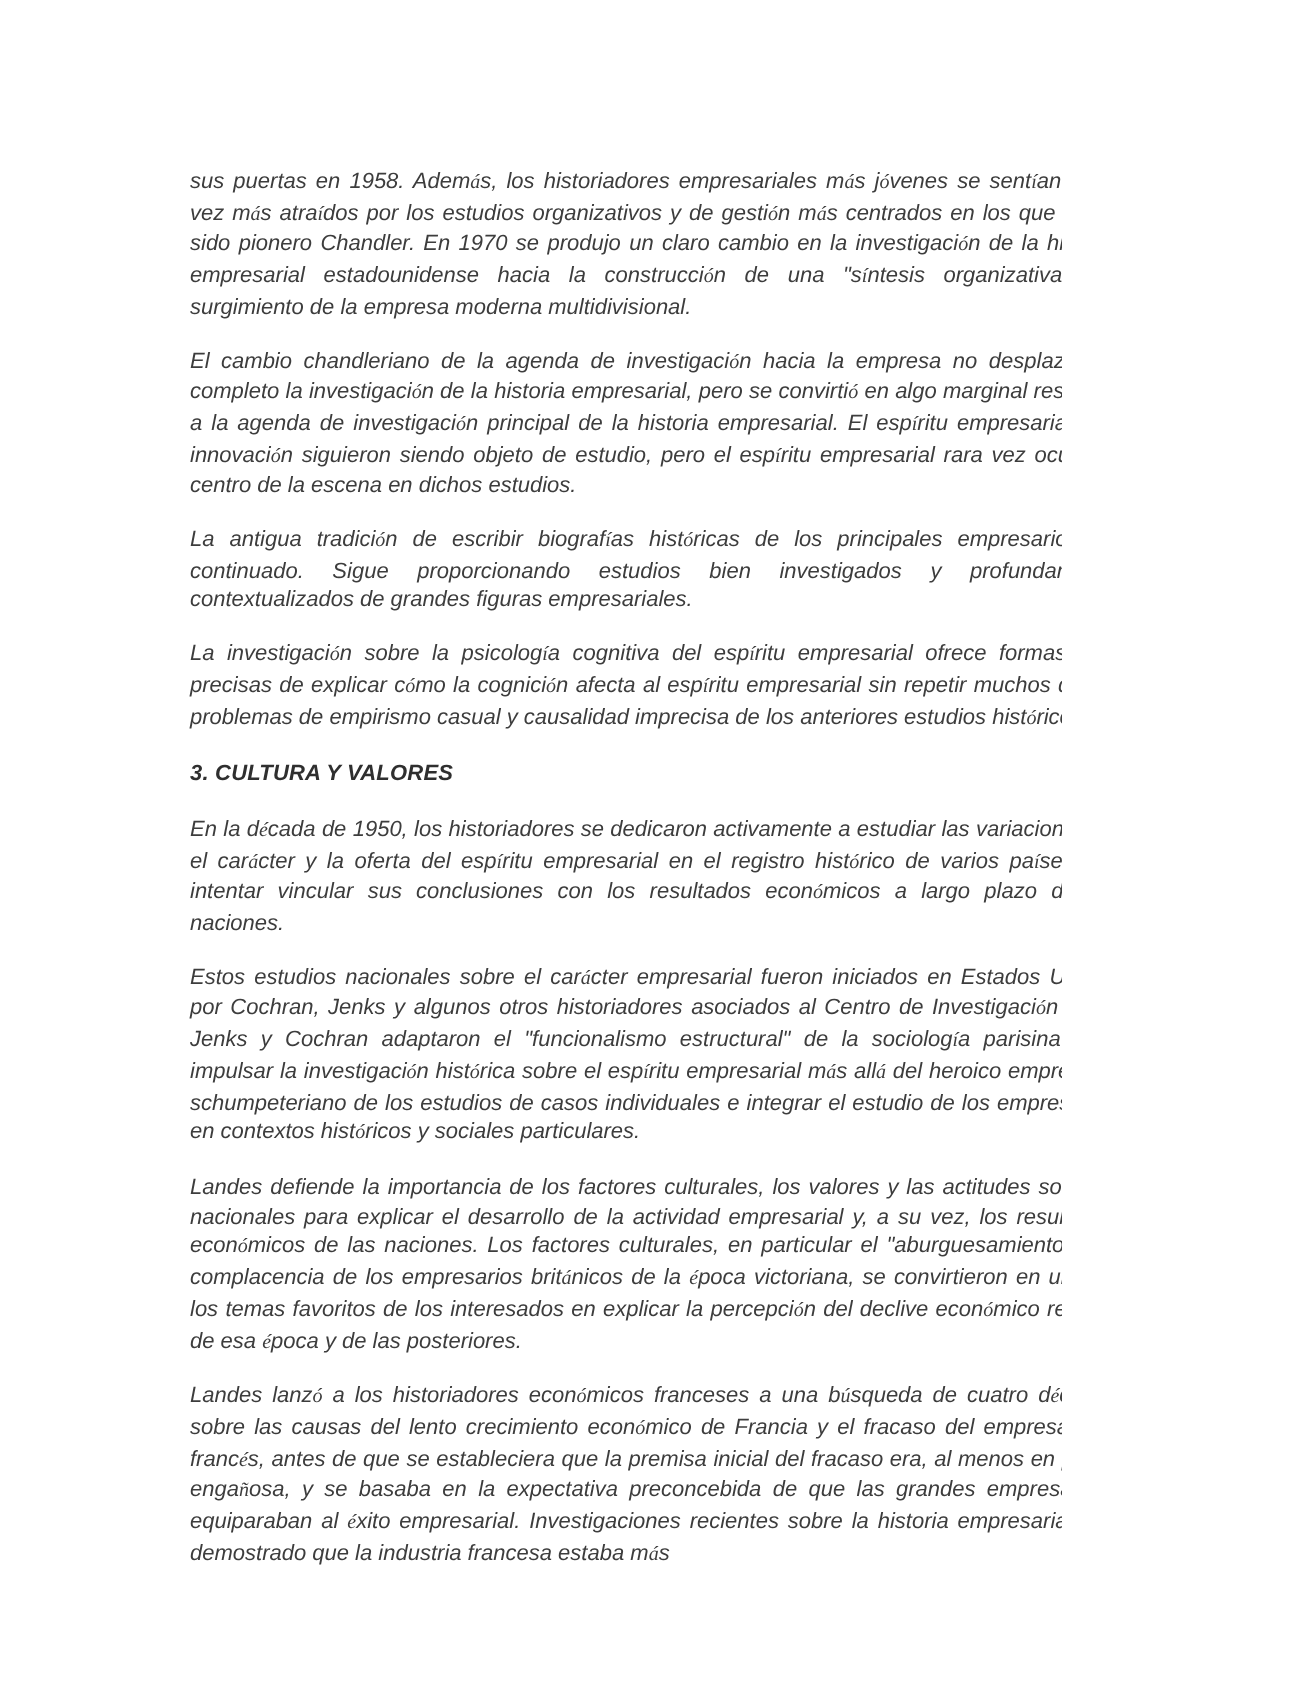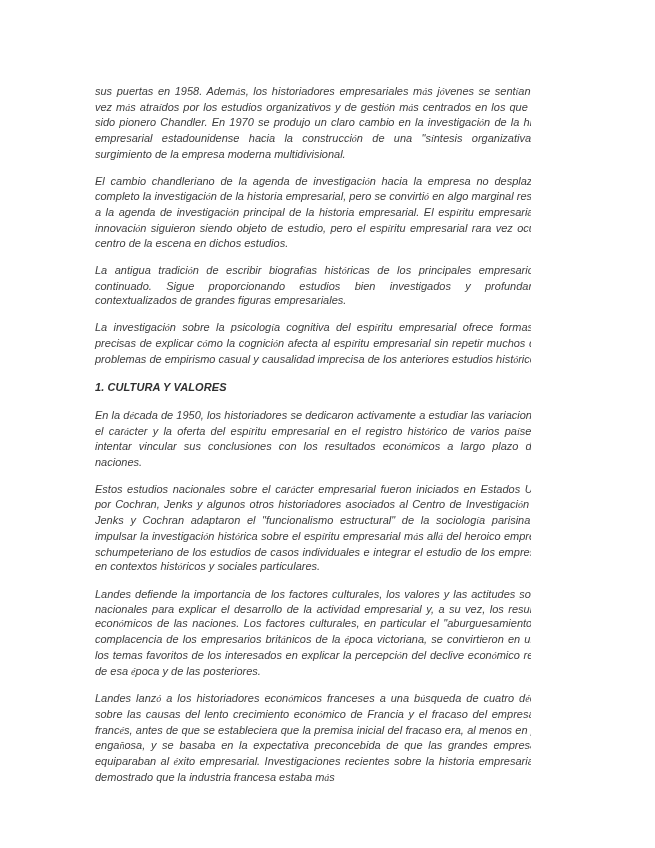--- a/index.html
+++ b/index.html
@@ -50,21 +50,21 @@
   <div class="text-block">
 
     <p>sus puertas en 1958. Adem<span class="ac">á</span>s, los historiadores empresariales m<span class="ac">á</span>s j<span class="ac">ó</span>venes se sent<span class="ac">í</span>an cada vez m<span class="ac">á</span>s atra<span class="ac">í</span>dos por los estudios organizativos y de gesti<span class="ac">ó</span>n m<span class="ac">á</span>s centrados en los que hab<span class="ac">í</span>a sido pionero Chandler. En 1970 se produjo un claro cambio en la investigaci<span class="ac">ó</span>n de la historia empresarial estadounidense hacia la construcci<span class="ac">ó</span>n de una "s<span class="ac">í</span>ntesis organizativa" del surgimiento de la empresa moderna multidivisional.</p>
 
     <p>El cambio chandleriano de la agenda de investigaci<span class="ac">ó</span>n hacia la empresa no desplaz<span class="ac">ó</span> por completo la investigaci<span class="ac">ó</span>n de la historia empresarial, pero se convirti<span class="ac">ó</span> en algo marginal respecto a la agenda de investigaci<span class="ac">ó</span>n principal de la historia empresarial. El esp<span class="ac">í</span>ritu empresarial y la innovaci<span class="ac">ó</span>n siguieron siendo objeto de estudio, pero el esp<span class="ac">í</span>ritu empresarial rara vez ocup<span class="ac">ó</span> el centro de la escena en dichos estudios.</p>
 
     <p>La antigua tradici<span class="ac">ó</span>n de escribir biograf<span class="ac">í</span>as hist<span class="ac">ó</span>ricas de los principales empresarios ha continuado. Sigue proporcionando estudios bien investigados y profundamente contextualizados de grandes figuras empresariales.</p>
 
     <p>La investigaci<span class="ac">ó</span>n sobre la psicolog<span class="ac">í</span>a cognitiva del esp<span class="ac">í</span>ritu empresarial ofrece formas m<span class="ac">á</span>s precisas de explicar c<span class="ac">ó</span>mo la cognici<span class="ac">ó</span>n afecta al esp<span class="ac">í</span>ritu empresarial sin repetir muchos de los problemas de empirismo casual y causalidad imprecisa de los anteriores estudios hist<span class="ac">ó</span>ricos</p>
 
-    <h2 class="section-heading">1. CULTURA Y VALORES</h2>
+    <h2 class="section-heading">3. CULTURA Y VALORES</h2>
 
     <p>En la d<span class="ac">é</span>cada de 1950, los historiadores se dedicaron activamente a estudiar las variaciones en el car<span class="ac">á</span>cter y la oferta del esp<span class="ac">í</span>ritu empresarial en el registro hist<span class="ac">ó</span>rico de varios pa<span class="ac">í</span>ses y a intentar vincular sus conclusiones con los resultados econ<span class="ac">ó</span>micos a largo plazo de las naciones.</p>
 
     <p>Estos estudios nacionales sobre el car<span class="ac">á</span>cter empresarial fueron iniciados en Estados Unidos por Cochran, Jenks y algunos otros historiadores asociados al Centro de Investigaci<span class="ac">ó</span>n Cole. Jenks y Cochran adaptaron el "funcionalismo estructural" de la sociolog<span class="ac">í</span>a parisina para impulsar la investigaci<span class="ac">ó</span>n hist<span class="ac">ó</span>rica sobre el esp<span class="ac">í</span>ritu empresarial m<span class="ac">á</span>s all<span class="ac">á</span> del heroico empresario schumpeteriano de los estudios de casos individuales e integrar el estudio de los empresarios en contextos hist<span class="ac">ó</span>ricos y sociales particulares.</p>
 
     <p>Landes defiende la importancia de los factores culturales, los valores y las actitudes sociales nacionales para explicar el desarrollo de la actividad empresarial y, a su vez, los resultados econ<span class="ac">ó</span>micos de las naciones. Los factores culturales, en particular el "aburguesamiento" y la complacencia de los empresarios brit<span class="ac">á</span>nicos de la <span class="ac">é</span>poca victoriana, se convirtieron en uno de los temas favoritos de los interesados en explicar la percepci<span class="ac">ó</span>n del declive econ<span class="ac">ó</span>mico relativo de esa <span class="ac">é</span>poca y de las posteriores.</p>
 
     <p>Landes lanz<span class="ac">ó</span> a los historiadores econ<span class="ac">ó</span>micos franceses a una b<span class="ac">ú</span>squeda de cuatro d<span class="ac">é</span>cadas sobre las causas del lento crecimiento econ<span class="ac">ó</span>mico de Francia y el fracaso del empresariado franc<span class="ac">é</span>s, antes de que se estableciera que la premisa inicial del fracaso era, al menos en parte, enga<span class="ac">ñ</span>osa, y se basaba en la expectativa preconcebida de que las grandes empresas se equiparaban al <span class="ac">é</span>xito empresarial. Investigaciones recientes sobre la historia empresarial han demostrado que la industria francesa estaba m<span class="ac">á</span>s</p>
 
   </div>

